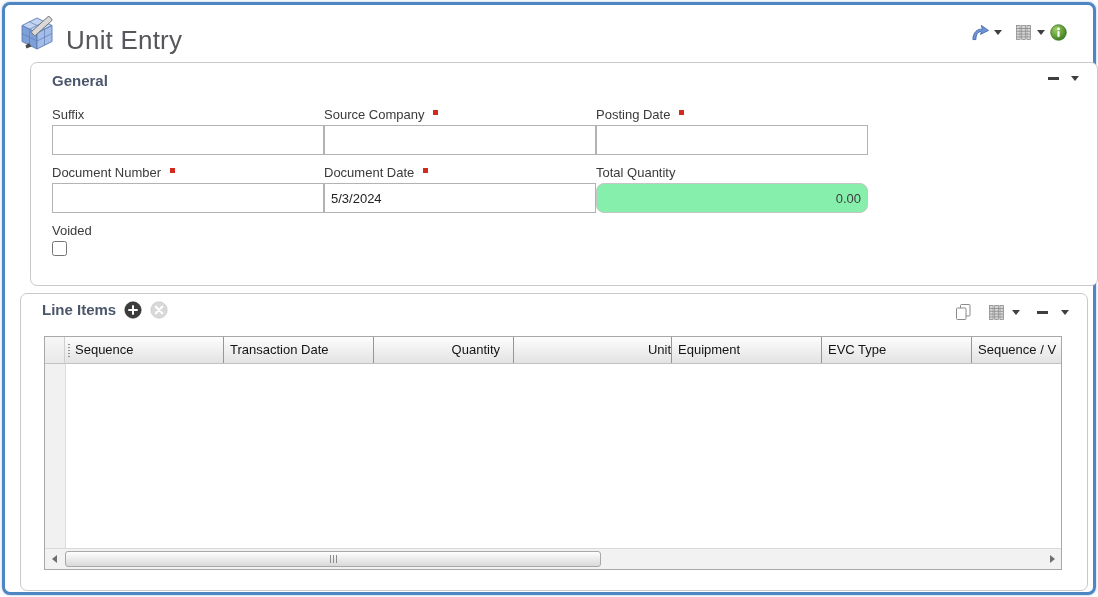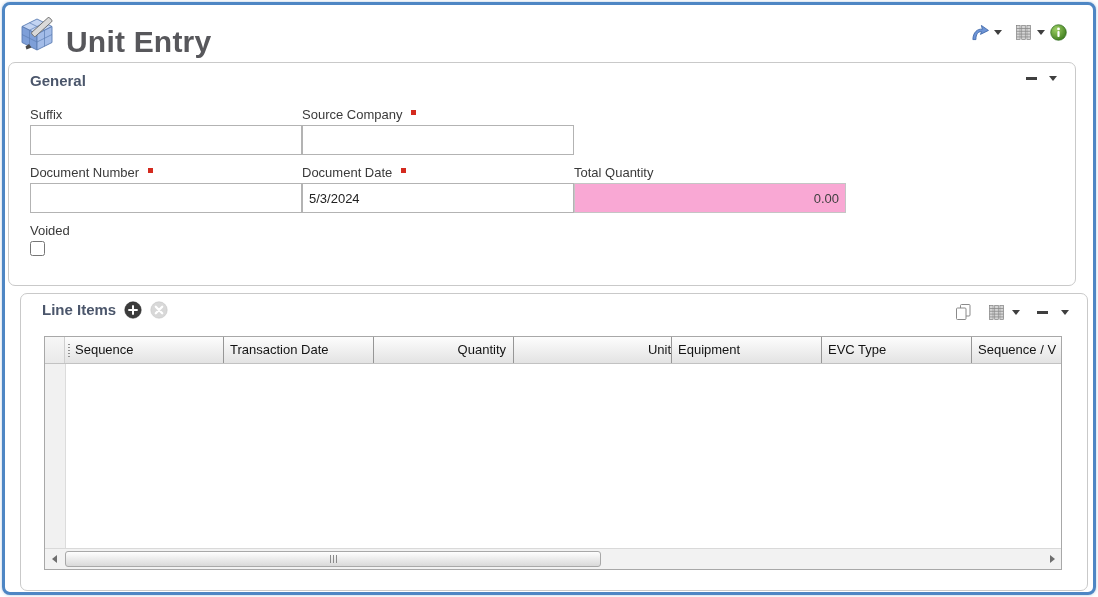--- a/index.html
+++ b/index.html
@@ -6,65 +6,65 @@
   body { font-family:"Liberation Sans", sans-serif; }
   #app { position:relative; width:1098px; height:597px; background:#fff; overflow:hidden; }
 
   
   .frame { position:absolute; left:2px; top:2px; width:1088px; height:587px;
            border:3px solid #4e86c4; border-radius:8px; background:#fff;
            box-shadow:0 0 3px rgba(70,120,180,.45); }
 
   
   .page-header { position:absolute; left:12px; top:8px; display:flex; align-items:center; }
-  .page-title { font-size:30px; font-weight:bold; color:#57575b; margin-left:7px; letter-spacing:.2px;margin-top:12px; }
+  .page-title { font-size:26px; font-weight:normal; color:#57575b; margin-left:7px; letter-spacing:.2px;margin-top:12px; }
 
   .top-toolbar { position:absolute; top:19px; right:26px; display:flex; align-items:center; gap:5px; }
   .caret { width:0; height:0; border-left:4px solid transparent; border-right:4px solid transparent;
            border-top:5px solid #3f3f3f; display:inline-block; }
   .icon-btn { display:flex; align-items:center; cursor:default; }
 
   
   .panel { position:absolute; border:1px solid #c9c9c9; border-radius:7px; background:#fff; }
-  #general-panel   { left:3px; top:57px;  width:1066px; height:222px; }
+  #general-panel   { left:25px; top:57px;  width:1066px; height:222px; }
   #lineitems-panel { left:15px; top:288px; width:1066px; height:296px; }
   .panel-title { font-size:15px; font-weight:bold; color:#4b566b; }
   #general-panel .panel-title { position:absolute; left:21px; top:9px; }
 
   .collapse-ctl { position:absolute; top:13px; right:18px; display:flex; align-items:center; gap:12px; }
   .dash { width:11px; height:3px; background:#3f3f3f; display:inline-block; }
 
   
   .field { position:absolute; width:244px; }
   .field .lbl { font-size:13px; color:#3a3a3a; display:inline-block; margin-bottom:3px; }
   .req { display:inline-block; width:5px; height:5px; background:#d42a1e; margin-left:9px; vertical-align:4px; }
   .tb { box-sizing:border-box; width:272px; height:25px; border:1px solid #b3b3b3; background:#fff;
         font-family:"Liberation Sans",sans-serif; font-size:13px; color:#222; padding:14px 6px; outline:none; }
-  .tb.readonly { background:#f9a8d4; border-color:#c5c5c5; text-align:right; color:#3f3f3f; }
+  .tb.readonly { background:#86efac; border-color:#c5c5c5; text-align:right; color:#3f3f3f;border-radius:8px; }
   .chk { width:15px; height:15px; margin:0; }
 
   .c1 { left:21px; }  .c2 { left:293px; }  .c3 { left:565px; }
   .r1 { top:42px; }   .r2 { top:100px; }
 
   
   .li-titlebar { position:absolute; left:21px; top:7px; display:flex; gap:8px; }
   .li-tools { position:absolute; top:9px; right:18px; display:flex; align-items:center; gap:7px; }
 
   
   .grid { position:absolute; left:23px; top:42px; width:1016px; height:232px;
           border:1px solid #a8a8a8; background:#e5e5e5; box-sizing:content-box; }
   .grid-header { position:absolute; left:0; top:0; width:100%; height:26px;
                  background:linear-gradient(#fdfdfd,#e3e3e3); border-bottom:1px solid #c2c2c2; }
   .hcell { position:absolute; top:0; height:26px; line-height:26px; font-size:13px; color:#141414;
            white-space:nowrap; overflow:hidden; padding-left:5px; box-sizing:border-box;
            border-right:1px solid #969696; }
   .hsel  { left:0;    width:20px;  border-right:1px solid #cfcfcf; background:linear-gradient(#f6f6f6,#e9e9e9); }
   .hc-seq  { left:21px;  width:158px; padding-left:9px; }
   .hc-tdt  { left:180px; width:149px; }
-  .hc-qty  { left:330px; width:139px; text-align:right; padding-right:7px; }
+  .hc-qty  { left:330px; width:139px; text-align:right; padding-right:13px; }
   .hc-unit { left:470px; width:157px;text-align:right; }
   .hc-eqp  { left:628px; width:149px; }
   .hc-evc  { left:778px; width:149px; }
   .hc-emp  { left:928px; width:88px;  border-right:none; }
   .grip-dots { position:absolute; left:23px; top:7px; width:2px; height:13px;
                background:repeating-linear-gradient(to bottom,#8f8f8f 0 1px,transparent 1px 3px); }
 
   .row-selector-strip { position:absolute; left:0; top:27px; width:20px; bottom:20px;
                         background:#f1f1f1; border-right:1px solid #dcdcdc; }
   .grid-body { position:absolute; left:21px; top:27px; right:0; bottom:20px; background:#fff; }
@@ -154,20 +154,24 @@
       <div class="field c1 r1">
         <span class="lbl">Suffix</span><br>
         <input class="tb" type="text" value="" style="">
       </div>
 
       <div class="field c2 r1">
         <span class="lbl">Source Company</span><span class="req"></span><br>
         <input class="tb" type="text" value="" style="">
       </div>
 
+      <div class="field c3 r1">
+        <span class="lbl">Posting Date</span><span class="req"></span><br>
+        <input class="tb" type="text" value="" style="">
+      </div>
 
       <div class="field c1 r2">
         <span class="lbl">Document Number</span><span class="req"></span><br>
         <input class="tb" type="text" value="" style="">
       </div>
 
       <div class="field c2 r2">
         <span class="lbl">Document Date</span><span class="req"></span><br>
         <input class="tb" type="text" value="5/3/2024" style="">
       </div>

